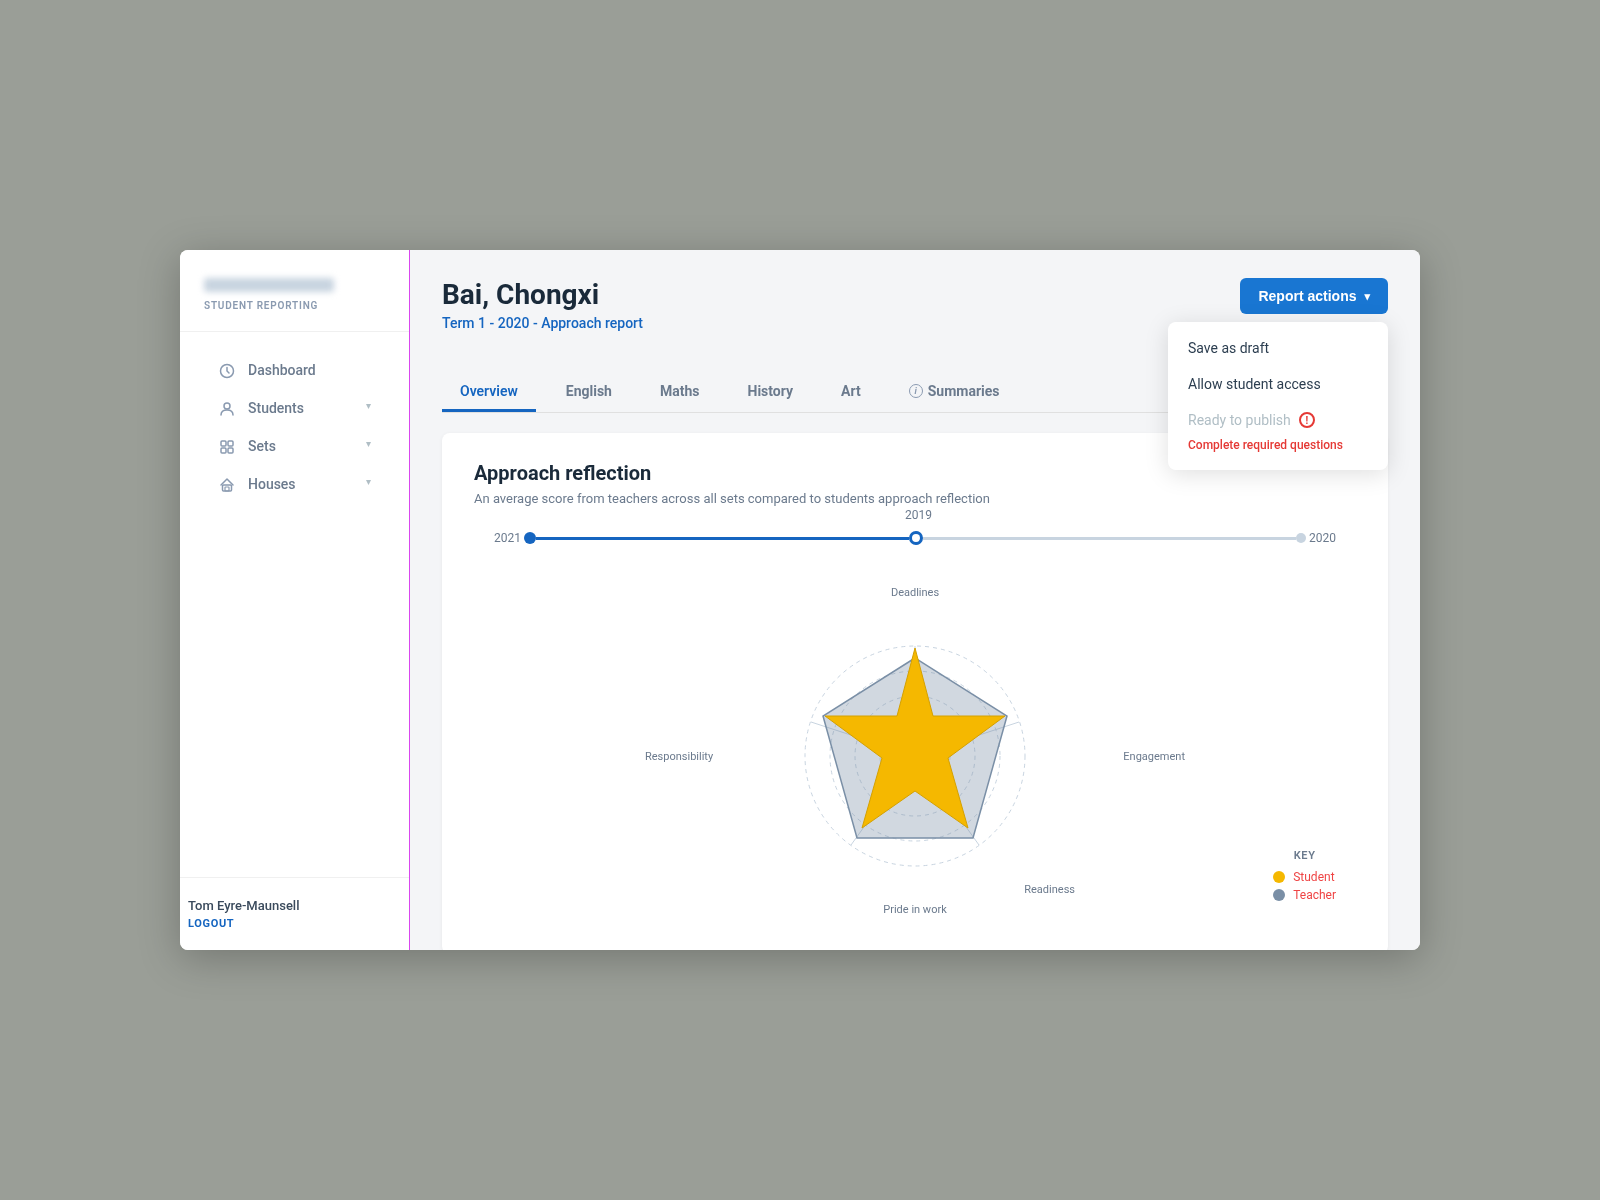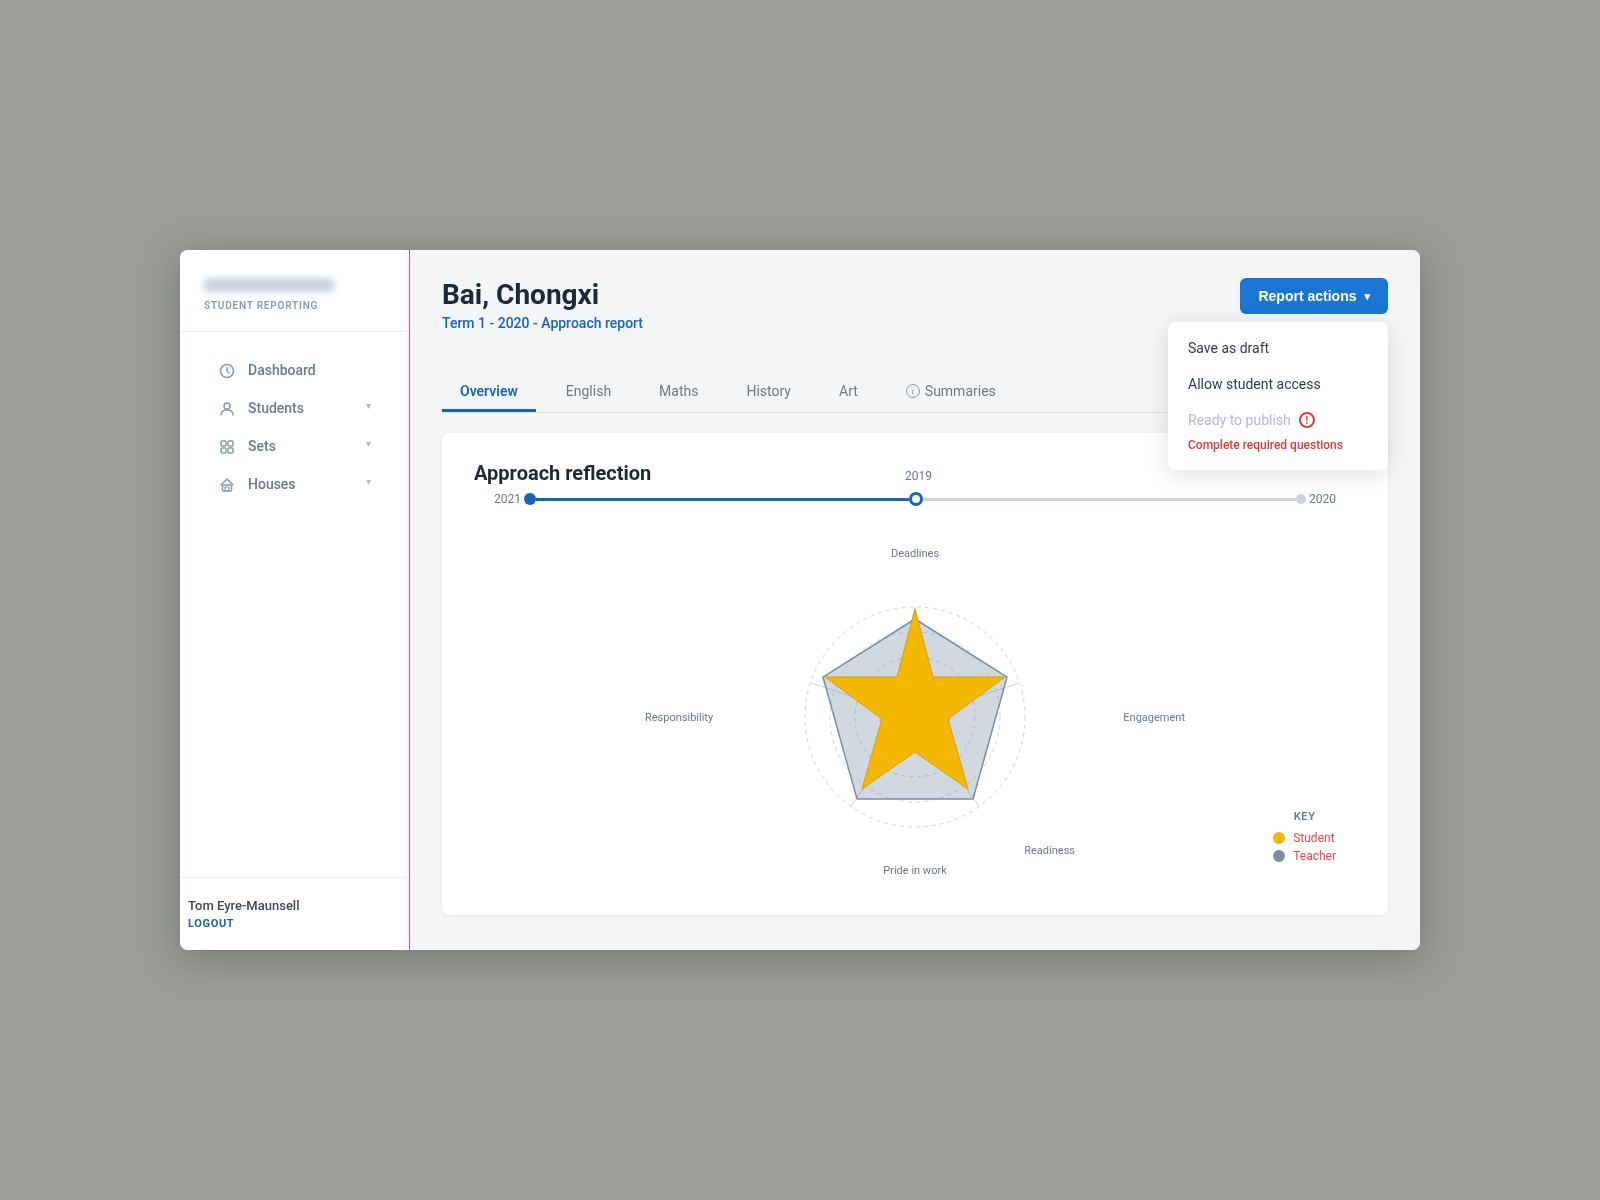--- a/index.html
+++ b/index.html
@@ -192,21 +192,21 @@
     .tabs-bar {
       display: flex;
       gap: 12px;
       border-bottom: 1px solid #e0e0e0;
       margin-bottom: 20px;
       background: transparent;
     }
     .tab-item {
       padding: 10px 18px;
       font-size: 14px;
-      font-weight: 400;
+      font-weight: 700;
       color: #6b7a8d;
       cursor: pointer;
       border-bottom: 3px solid transparent;
       display: flex;
       align-items: center;
       gap: 5px;
     }
     .tab-item.active {
       color: #1565c0;
       border-bottom: 3px solid #1565c0;
@@ -382,20 +382,21 @@
           <span>Art</span>
         </div>
         <div class="tab-item">
           <span class="tab-info-icon">i</span>
           <span>Summaries</span>
         </div>
       </div>
 
       <div class="card">
         <div class="card-title">Approach reflection</div>
+        <div class="card-desc">An average score from teachers across all sets compared to students approach reflection</div>
 
         <div style="position: relative; margin-bottom: 40px; padding: 0 20px;">
           <div style="display:flex; align-items:center; gap:0; position: relative;">
             <span style="font-size:12px;color:#6b7a8d;width:30px;flex-shrink:0;">2021</span>
             <div style="flex:1; position:relative; height:16px; display:flex; align-items:center;">
 
               <div style="width:12px;height:12px;border-radius:50%;background:#1565c0;flex-shrink:0;z-index:2;"></div>
 
               <div style="flex:1;height:3px;background:#1565c0;"></div>
 

